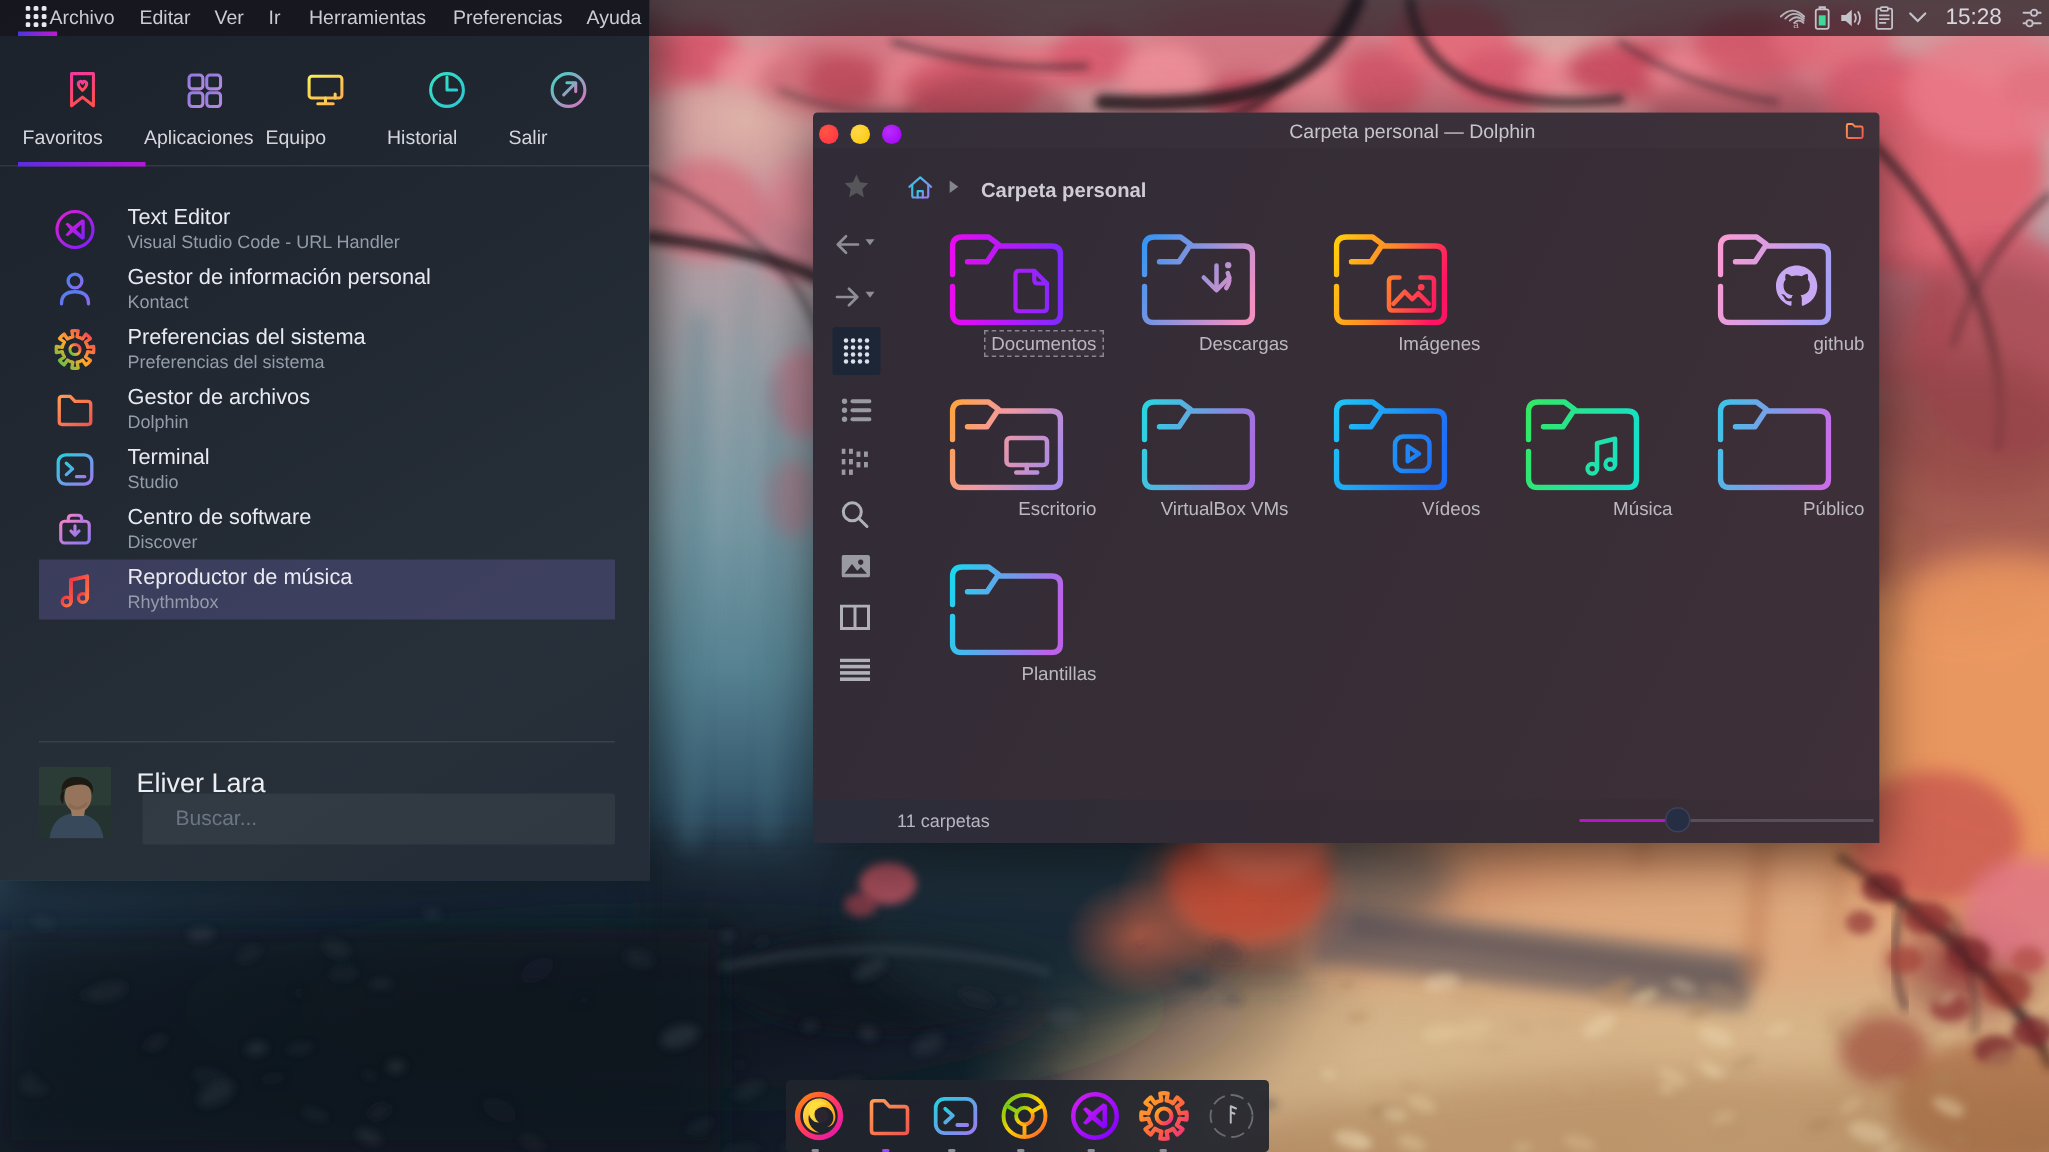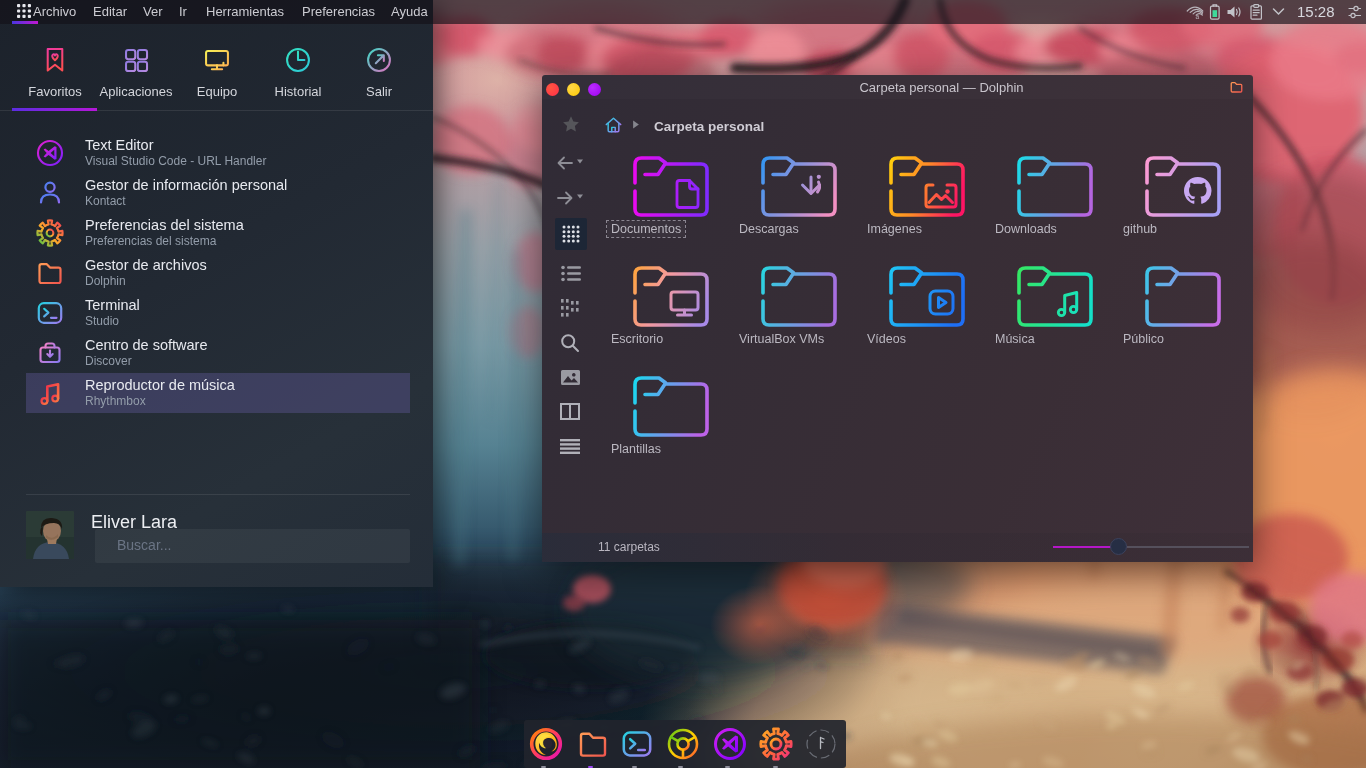--- a/index.html
+++ b/index.html
@@ -3,21 +3,21 @@
 <style>
 *{margin:0;padding:0;box-sizing:border-box}
 html,body{width:1366px;height:768px;overflow:hidden;background:#111;font-family:"Liberation Sans",sans-serif}
 #stage{position:relative;width:1366px;height:768px;overflow:hidden}
 .abs{position:absolute}
 
 #menubar{left:0;top:0;width:1366px;height:24px;background:rgba(20,17,24,.66);z-index:30;color:#ccccd2;font-size:13px}
 #menubar .mi{position:absolute;top:4px}
 
 #panel{left:0;top:0;width:433px;height:587px;z-index:20;background:linear-gradient(150deg,#1c222b 0%,#222933 45%,#273039 75%,#242d38 100%);box-shadow:6px 4px 26px rgba(0,0,0,.55)}
-.tab{position:absolute;top:45px;width:80px;text-align:center;color:#d4d6dc;font-size:13px}
+.tab{position:absolute;top:45px;width:80px;color:#d4d6dc;font-size:13px}
 .tab svg{display:block;margin:0 auto 9px}
 #tabline{position:absolute;left:0;top:110px;width:433px;height:1px;background:rgba(255,255,255,.09)}
 #tabactive{position:absolute;left:12px;top:108px;width:85px;height:3px;background:linear-gradient(90deg,#5b2de0,#b517d8)}
 .row{position:absolute;left:26px;width:384px;height:40px}
 .row .ic{position:absolute;left:9px;top:5px}
 .row .t1{position:absolute;left:59px;top:4px;font-size:14.5px;color:#e8eaf0}
 .row .t2{position:absolute;left:59px;top:21px;font-size:12px;color:#939daa}
 .rowsel{background:rgba(95,87,150,.42)}
 #usep{left:26px;top:494px;width:384px;height:1px;background:rgba(255,255,255,.09)}
 #uname{left:91px;top:512px;font-size:18px;color:#eceef2}
@@ -26,21 +26,21 @@
 
 #win{left:542px;top:75px;width:711px;height:487px;z-index:10;background:linear-gradient(115deg,#302b36 0%,#362d36 40%,#3a2e36 70%,#3f3039 100%);box-shadow:0 10px 36px rgba(0,0,0,.55);border-radius:3px 3px 0 0}
 #titlebar{position:absolute;left:0;top:0;width:711px;height:24px;background:rgba(255,255,255,.015)}
 .tl{position:absolute;top:7.5px;width:13px;height:13px;border-radius:50%}
 #wtitle{position:absolute;left:44px;top:5px;width:100%;text-align:center;font-size:13px;color:#c8c4cc}
 #toolbar{position:absolute;left:0;top:36px;width:711px;height:32px}
 #crumb{position:absolute;left:112px;top:8px;font-size:13.5px;font-weight:bold;color:#cfccd4}
 .sideic{position:absolute;left:14px;color:#8e8e96}
 #statusbar{position:absolute;left:0;top:458px;width:711px;height:29px;background:linear-gradient(90deg,rgba(37,45,60,.6),rgba(42,38,48,.25) 45%,rgba(48,40,46,.18))}
 #statusbar .cnt{position:absolute;left:56px;top:7px;font-size:12px;color:#b9b6c0}
-.fold{position:absolute;width:128px;height:110px;text-align:left}
+.fold{position:absolute;width:128px;height:110px;text-align:right}
 .fold svg{display:block;margin:0 auto}
 .fold .lbl{margin-top:4px;font-size:12.5px;color:#bbb8c1;display:inline-block;padding:1px 4px}
 .fold .sel{outline:1px dashed #8a8590;background:rgba(255,255,255,.03)}
 
 #dock{left:524px;top:720px;width:322px;height:48px;z-index:25;background:rgba(33,36,44,.92);border-radius:3px}
 .dk{position:absolute;top:6px}
 .ind{position:absolute;top:46px;width:5px;height:2px;border-radius:1px;background:#8d8d99}
 </style></head>
 <body>
 <div id="stage">
@@ -663,28 +663,20 @@
             <use href="#fshape"></use>
           </g>
    <g fill="none" stroke="url(#fimg)" stroke-width="3" stroke-linecap="round" stroke-linejoin="round">
     <path d="M44,29 H39.5 Q37,29 37,31.5 V48.5 Q37,51 39.5,51 H64.5 Q67,51 67,48.5 V31.5 Q67,29 64.5,29 H58"></path>
     <path d="M40,46.5 L47.5,38.5 L52.5,43.5 L56.5,39.5 L63.5,46.5"></path>
    </g>
           <circle cx="58.5" cy="35.5" r="2.2" fill="url(#fimg)"></circle>
         </svg>
   <span class="lbl">Imágenes</span>
  </div>
- <div class="fold" style="left:449px;top:81px">
-  <svg width="76" height="61" viewBox="0 0 76 61">
-          <g stroke="url(#fdwn)">
-            <use href="#fshape"></use>
-          </g>
-        </svg>
-  <span class="lbl">Downloads</span>
- </div>
  <div class="fold" style="left:577px;top:81px">
   <svg width="76" height="61" viewBox="0 0 76 61">
           <g stroke="url(#fgit)">
             <use href="#fshape"></use>
           </g>
    <g transform="translate(39,21) scale(1.72)">
             <path fill="#c8a8f2" d="M8 0C3.58 0 0 3.58 0 8c0 3.54 2.29 6.53 5.47 7.59.4.07.55-.17.55-.38 0-.19-.01-.82-.01-1.49-2.01.37-2.53-.49-2.69-.94-.09-.23-.48-.94-.82-1.13-.28-.15-.68-.52-.01-.53.63-.01 1.08.58 1.23.82.72 1.21 1.87.87 2.33.66.07-.52.28-.87.51-1.07-1.78-.2-3.64-.89-3.64-3.95 0-.87.31-1.59.82-2.15-.08-.2-.36-1.02.08-2.12 0 0 .67-.21 2.2.82.64-.18 1.32-.27 2-.27s1.36.09 2 .27c1.53-1.04 2.2-.82 2.2-.82.44 1.1.16 1.92.08 2.12.51.56.82 1.27.82 2.15 0 3.07-1.87 3.75-3.65 3.95.29.25.54.73.54 1.48 0 1.07-.01 1.93-.01 2.2 0 .21.15.46.55.38A8.01 8.01 0 0 0 16 8c0-4.42-3.58-8-8-8z"></path>
           </g>
         </svg>
   <span class="lbl">github</span>

